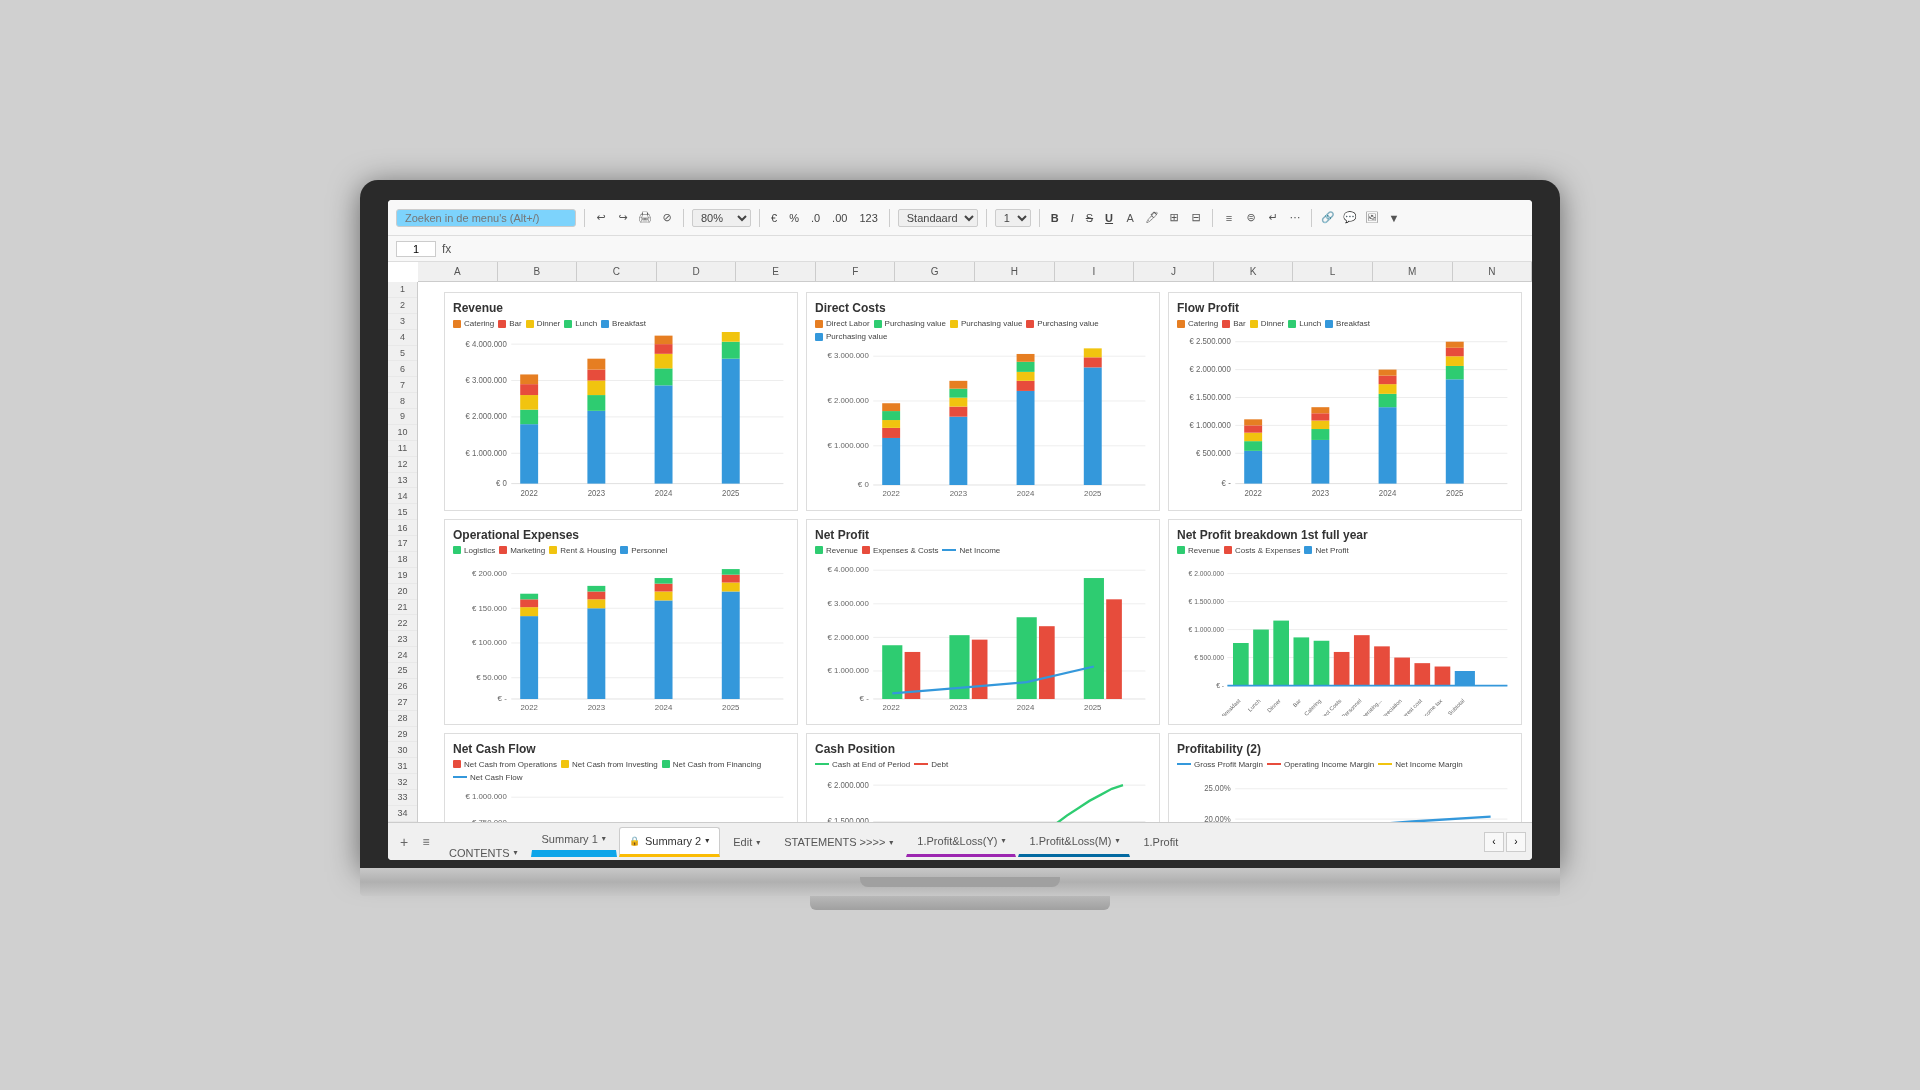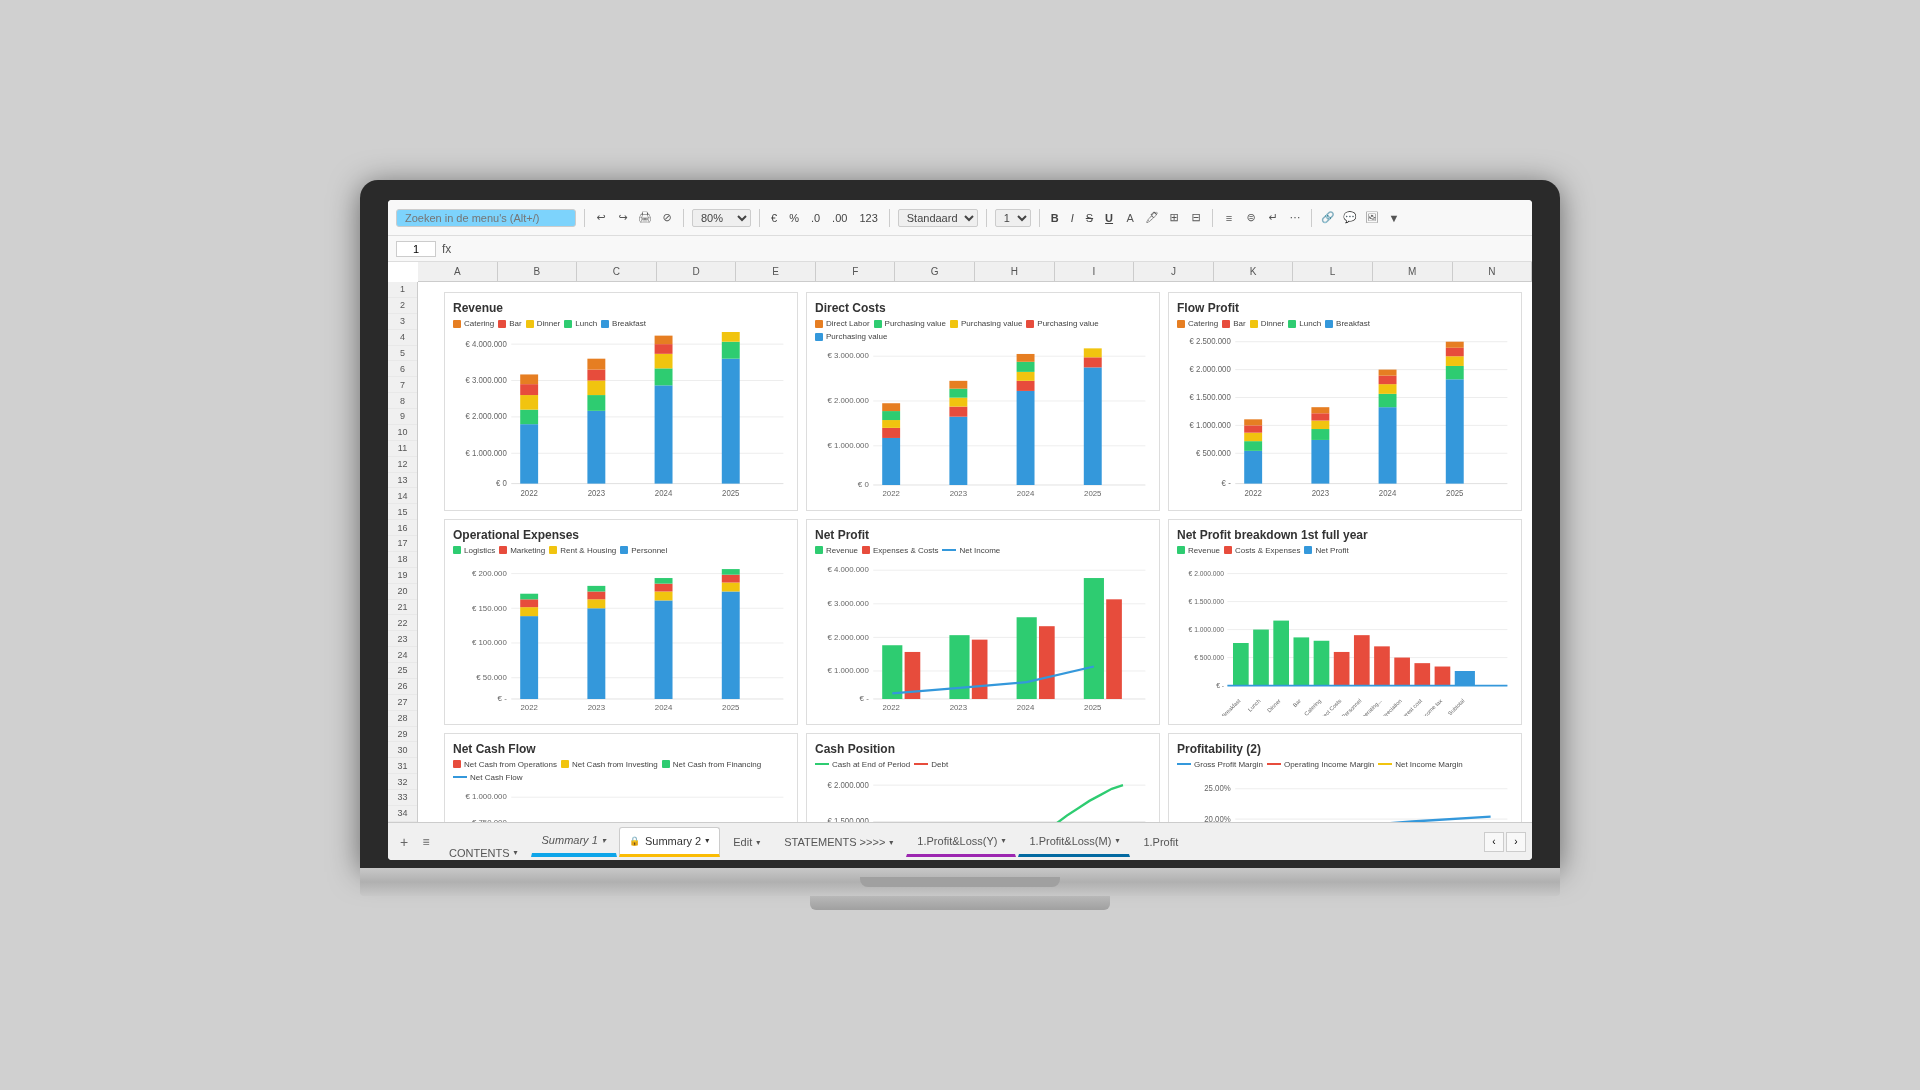--- a/index.html
+++ b/index.html
@@ -950,21 +950,21 @@
 
       <div class="tabs-bar">
         <button class="tab-add-btn">+</button>
         <button class="tab-list-btn">≡</button>
 
         <div class="tab tab-inactive" style="border-bottom: 3px solid #4285f4; margin-top: 24px;">
           <span>CONTENTS</span>
           <span style="font-size:8px">▾</span>
         </div>
 
-        <div class="tab tab-inactive" style="border-bottom: 4px solid #0ea5e9; font-style: italic;">
+        <div class="tab tab-inactive" style="border-bottom: 7px solid #0ea5e9;">
           <span>Summary 1</span>
           <span style="font-size:8px">▾</span>
         </div>
 
         <div class="tab tab-active tab-summary2-active" style="border-bottom: 3px solid #fbbc04; background:white; border:1px solid #ccc; border-bottom: 3px solid #fbbc04;">
           <span style="font-size:9px">🔒</span>
           <span>Summary 2</span>
           <span style="font-size:8px">▾</span>
         </div>
 

